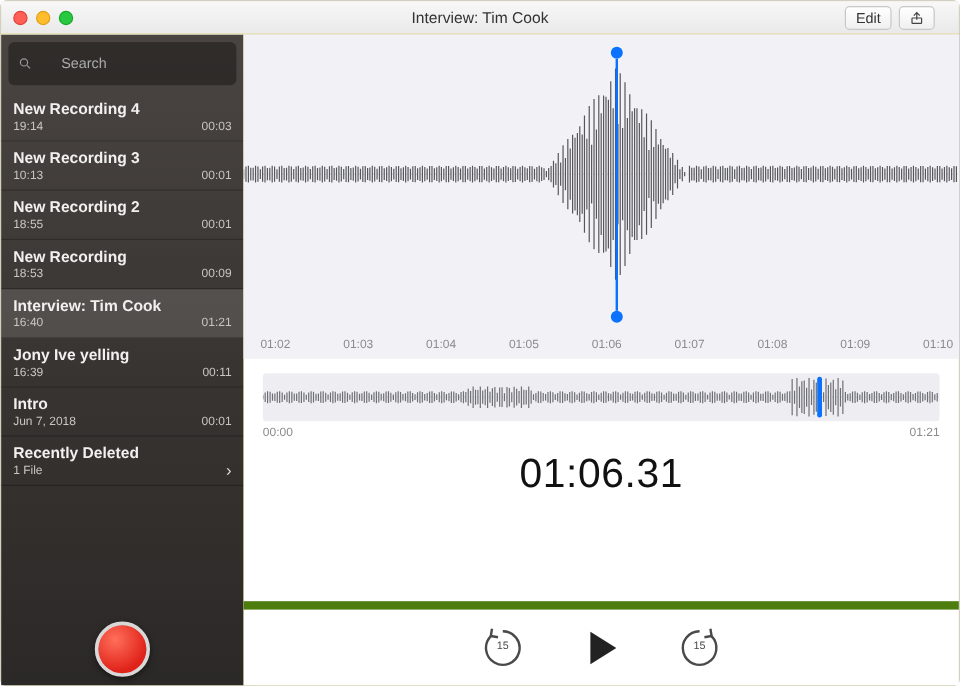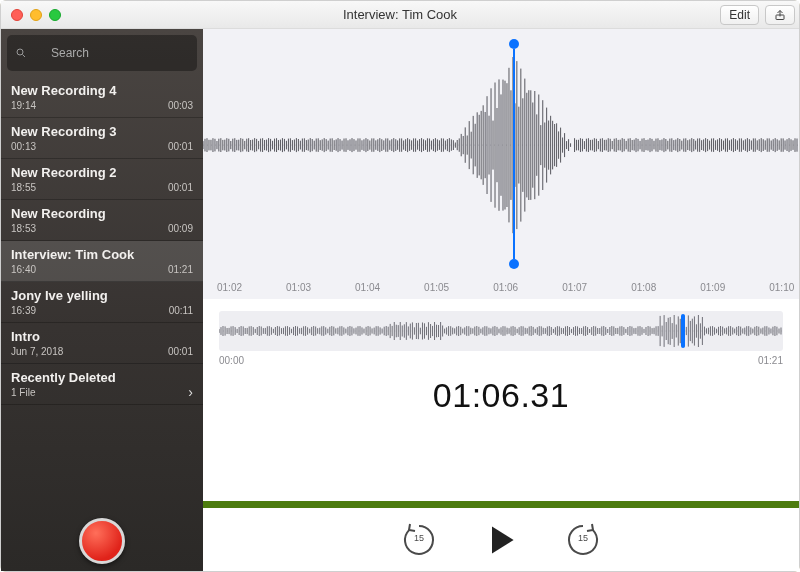--- a/index.html
+++ b/index.html
@@ -3,21 +3,21 @@
 <meta charset="utf-8">
 <style>
   * { box-sizing: border-box; margin: 0; padding: 0; font-family: -apple-system, "Helvetica Neue", Arial, sans-serif; }
   html, body { width: 800px; height: 572px; overflow: hidden; }
   .window { width: 800px; height: 572px; background: #fde047; border: 1px solid #cfcfcf; border-radius: 6px; display: flex; flex-direction: column; }
   .titlebar { height: 28px; display: flex; align-items: center; position: relative; border-bottom: 1px solid #dcdcdc; background: linear-gradient(#f8f8f8,#e9e9e9); }
   .traffic { display: flex; gap: 7px; margin-left: 10px; }
   .dot { width: 12px; height: 12px; border-radius: 50%; }
   .dot.red { background:#ff5f57; border:1px solid #e24238;} .dot.yellow{background:#ffbd2e;border:1px solid #e1a116;} .dot.green{background:#28c940;border:1px solid #17a82d;}
   .title { position:absolute; left:0; right:0; text-align:center; font-size:13px; color:#333; }
-  .tb-right { margin-left:auto; margin-right:4px; display:flex; gap:6px; }
+  .tb-right { margin-left:auto; margin-right:20px; display:flex; gap:6px; }
   .tb-btn { height:20px; padding:0 8px; font-size:12px; background:linear-gradient(#fff,#f0f0f0); border:1px solid #c8c8c8; border-radius:4px; display:flex; align-items:center; justify-content:center; color:#333; cursor:pointer; }
   .tb-btn svg { width:12px; height:12px; }
   .content { flex:1; display:flex; min-height:0; }
   
   .sidebar { width:202px; background:linear-gradient(#4a4542 0%, #373331 55%, #2b2927 100%); color:#e9e7e5; display:flex; flex-direction:column; position:relative; }
   .search { margin:6px; height:36px; border-radius:5px; background:rgba(0,0,0,0.35); display:flex; align-items:center; padding:0 8px; gap:24px; color:#aaa; font-size:12px; }
   .search svg{width:12px;height:12px;fill:#999;}
   .list { flex:1; overflow:auto; }
   .item { padding:6px 10px 6px 10px; border-bottom:1px solid rgba(0,0,0,0.25); cursor:pointer; }
   .item .name { font-size:13px; font-weight:600; color:#f2f0ee; }
@@ -84,21 +84,21 @@
           <div class="item">
             <div class="name">New Recording 4</div>
             <div class="meta">
               <span>19:14</span>
               <span>00:03</span>
             </div>
           </div>
           <div class="item">
             <div class="name">New Recording 3</div>
             <div class="meta">
-              <span>00:13</span>
+              <span>10:13</span>
               <span>00:01</span>
             </div>
           </div>
           <div class="item">
             <div class="name">New Recording 2</div>
             <div class="meta">
               <span>18:55</span>
               <span>00:01</span>
             </div>
           </div>

